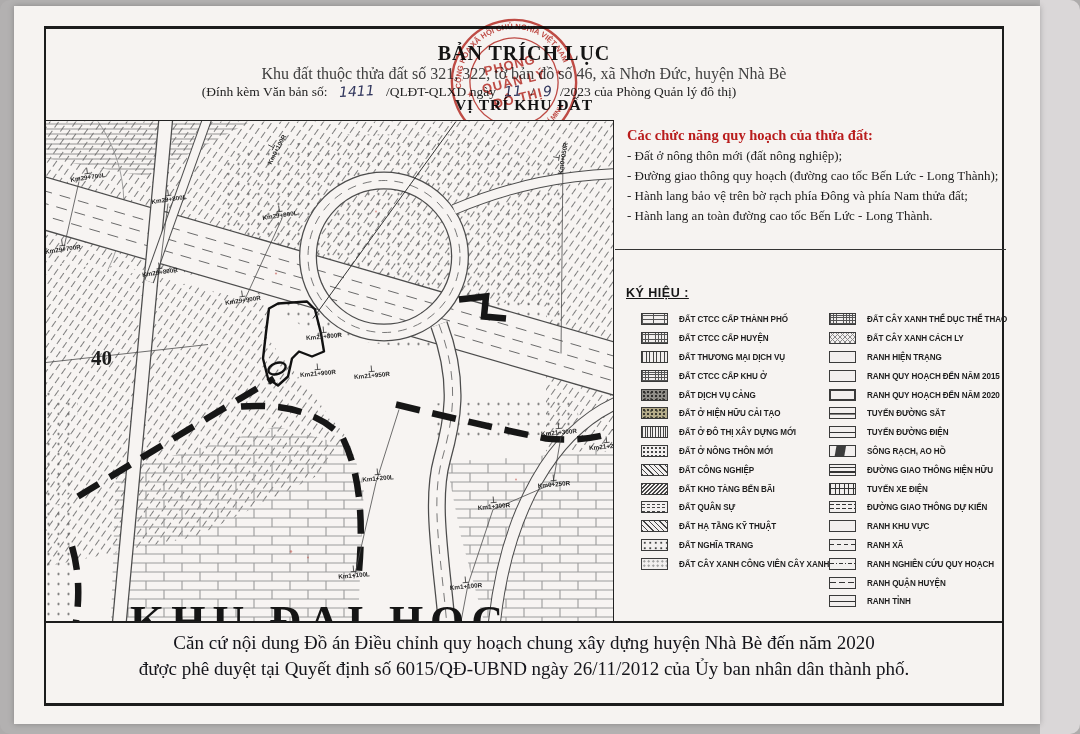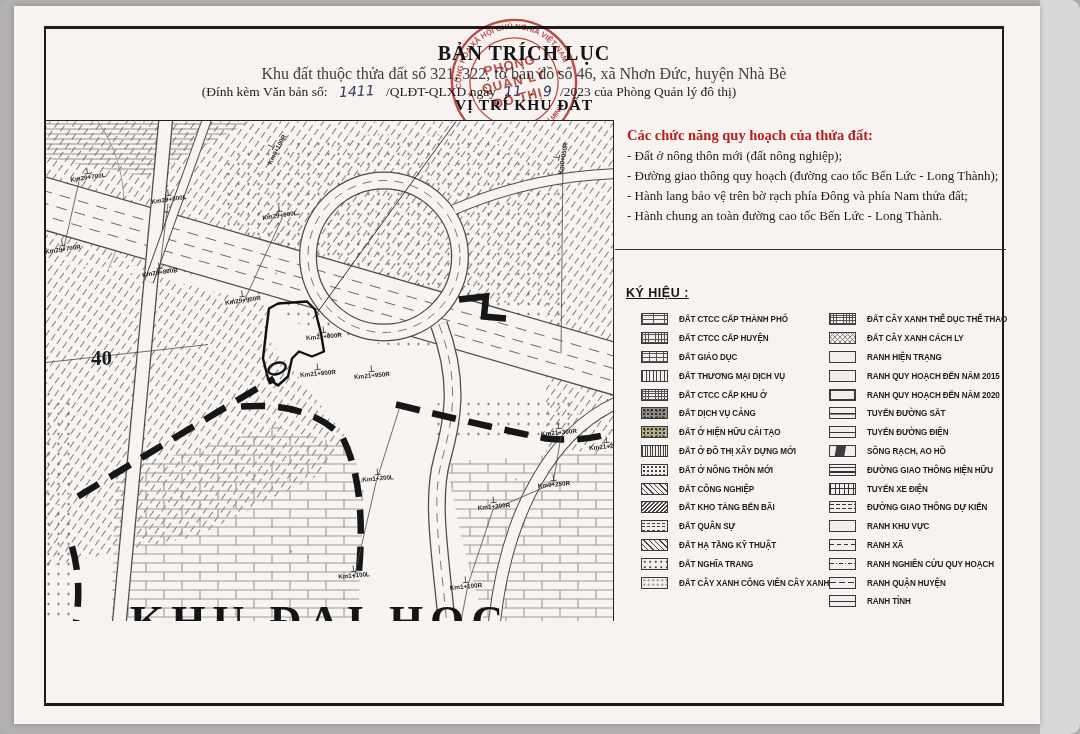--- a/index.html
+++ b/index.html
@@ -304,40 +304,36 @@
       </svg>
     </div>
 
     <div class="vdiv"></div>
 
     <div class="func-box">
       <div class="func-h">Các chức năng quy hoạch của thửa đất:</div>
       <div class="func-i">- Đất ở nông thôn mới (đất nông nghiệp);</div>
       <div class="func-i">- Đường giao thông quy hoạch (đường cao tốc Bến Lức - Long Thành);</div>
       <div class="func-i">- Hành lang bảo vệ trên bờ rạch phía Đông và phía Nam thửa đất;</div>
-      <div class="func-i">- Hành chung an toàn đường cao tốc Bến Lức - Long Thành.</div>
+      <div class="func-i">- Hành lang an toàn đường cao tốc Bến Lức - Long Thành.</div>
     </div>
 
     <div class="legend">
       <div class="leg-title">KÝ HIỆU :</div>
       <div class="leg-cols">
         <div class="leg-col l">
             <div class="leg-row">
               <span class="sw grid-lg"></span>
               <span class="leg-lb">ĐẤT CTCC CẤP THÀNH PHỐ</span>
             </div>
             <div class="leg-row">
               <span class="sw grid-dense"></span>
               <span class="leg-lb">ĐẤT CTCC CẤP HUYỆN</span>
             </div>
             <div class="leg-row">
-              <span class="sw brick-sw"></span>
-              <span class="leg-lb">ĐẤT GIÁO DỤC</span>
-            </div>
-            <div class="leg-row">
               <span class="sw vlines"></span>
               <span class="leg-lb">ĐẤT THƯƠNG MẠI DỊCH VỤ</span>
             </div>
             <div class="leg-row">
               <span class="sw grid-dense"></span>
               <span class="leg-lb">ĐẤT CTCC CẤP KHU Ở</span>
             </div>
             <div class="leg-row">
               <span class="sw mottled-dark"></span>
               <span class="leg-lb">ĐẤT DỊCH VỤ CẢNG</span>
@@ -441,14 +437,18 @@
               <span class="leg-lb">RANH QUẬN HUYỆN</span>
             </div>
             <div class="leg-row">
               <span class="sw line-solid"></span>
               <span class="leg-lb">RANH TỈNH</span>
             </div>
           </div>
       </div>
     </div>
 
+    <div class="footer-box">
+      <div class="f1">Căn cứ nội dung Đồ án Điều chỉnh quy hoạch chung xây dựng huyện Nhà Bè đến năm 2020</div>
+      <div class="f2">được phê duyệt tại Quyết định số 6015/QĐ-UBND ngày 26/11/2012 của Ủy ban nhân dân thành phố.</div>
+    </div>
   </div>
 </div>
 
 </body></html>

